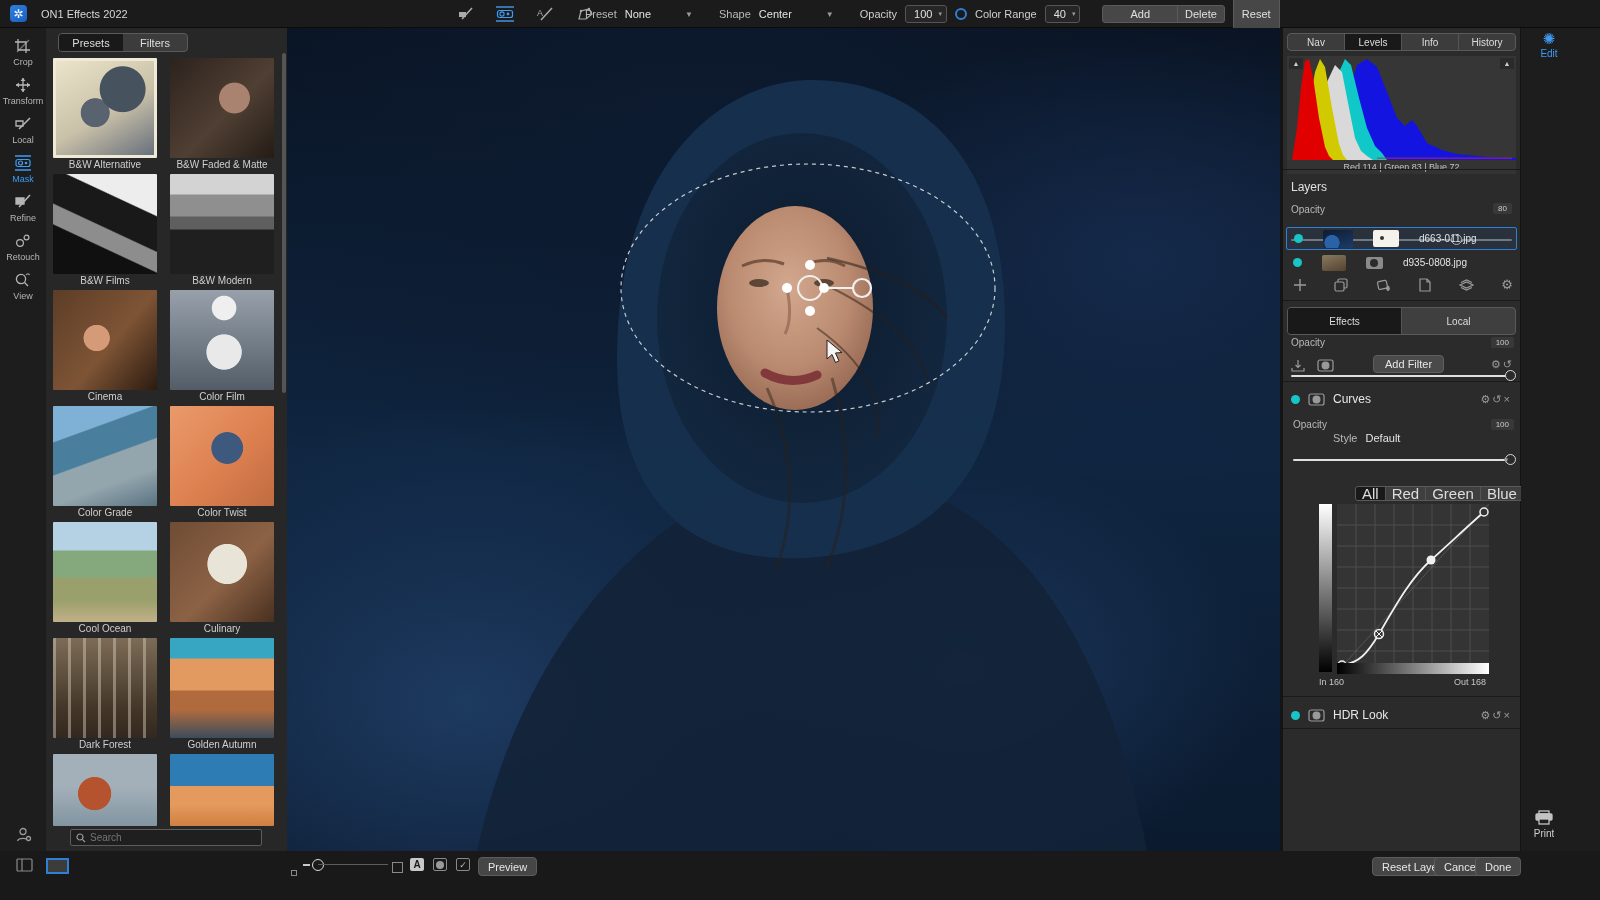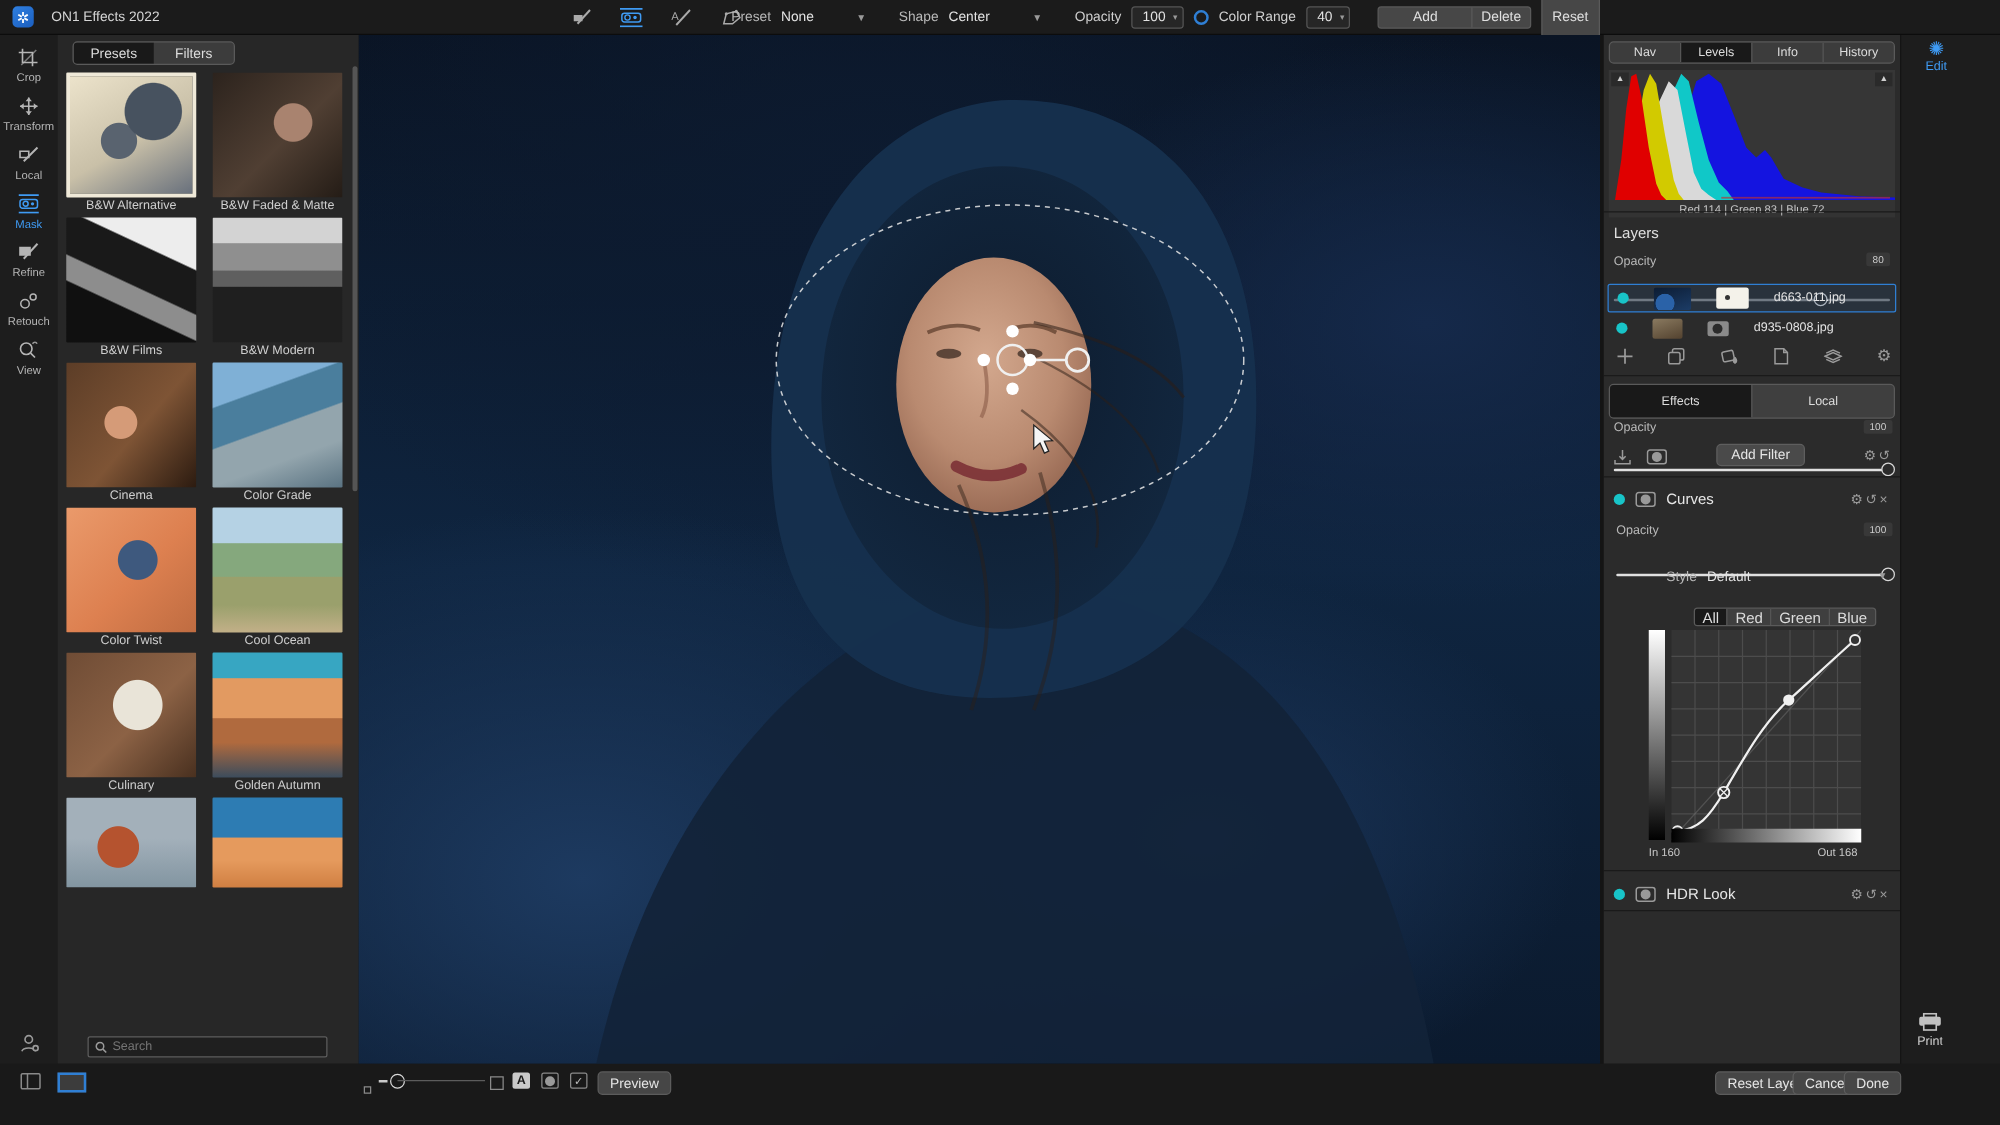--- a/index.html
+++ b/index.html
@@ -109,21 +109,21 @@
   .lname { font-size:10px; color:#e3e3e3; }
   .ltoolbar { position:absolute; left:10px; width:220px; display:flex; justify-content:space-between; color:#9a9a9a; font-size:13px; }
   .etabs { position:absolute; left:4px; width:229px; display:flex; border:1px solid #5a5a5a; border-radius:4px; overflow:hidden; height:28px; background:#3f3f3f; }
   .etab { flex:1; font-size:10px; display:flex; align-items:center; justify-content:center; color:#ddd; }
   .etab + .etab { border-left:1px solid #555; }
   .etab.active { background:#191919; }
   .addfilter { position:absolute; background:#4a4a4a; border:1px solid #5e5e5e; border-radius:4px;
     font-size:11px; color:#e6e6e6; padding:2px 11px; }
   .paneicons { color:#9a9a9a; font-size:11px; letter-spacing:2px; }
   .chanbtns { position:absolute; display:flex; border:1px solid #5a5a5a; border-radius:3px; overflow:hidden; height:15px; background:#3f3f3f; }
-  .chan { font-size:12px; color:#ddd; padding:0 6px; display:flex; align-items:center; }
+  .chan { font-size:15px; color:#ddd; padding:0 6px; display:flex; align-items:center; }
   .chan + .chan { border-left:1px solid #555; }
   .chan.active { background:#191919; }
   .inout { font-size:9px; color:#c6c6c6; }
 
   
   #rightstrip { position:absolute; left:1521px; top:28px; width:79px; height:872px; background:#1d1d1d; }
   .editbadge { position:absolute; left:0; top:2px; width:56px; display:flex; flex-direction:column; align-items:center; color:#3f9bf4; }
   .editbadge .eicon { font-size:15px; }
   .editbadge .elabel { font-size:10px; margin-top:0px; }
   .printbadge { position:absolute; left:2px; top:782px; width:42px; display:flex; flex-direction:column; align-items:center; color:#c2c2c2; }
@@ -299,34 +299,42 @@
       </div>
     <div class="pcell">
         <div class="pthumb t3"></div>
         <div class="plabel">B&amp;W Modern</div>
       </div>
     <div class="pcell">
         <div class="pthumb t4" style="background:radial-gradient(circle at 42% 48%, #d59b78 0 16%, transparent 17%), linear-gradient(130deg,#5c3d27,#7e5435 55%,#2c1b10);"></div>
         <div class="plabel">Cinema</div>
       </div>
     <div class="pcell">
+        <div class="pthumb t5"></div>
+        <div class="plabel">Color Film</div>
+      </div>
+    <div class="pcell">
         <div class="pthumb t6"></div>
         <div class="plabel">Color Grade</div>
       </div>
     <div class="pcell">
         <div class="pthumb t7"></div>
         <div class="plabel">Color Twist</div>
       </div>
     <div class="pcell">
         <div class="pthumb t8" style="background:linear-gradient(180deg,#b5d2e4 0 28%,#85a87d 29% 55%,#9aa06c 56% 78%,#c2b088);"></div>
         <div class="plabel">Cool Ocean</div>
       </div>
     <div class="pcell">
         <div class="pthumb t9"></div>
         <div class="plabel">Culinary</div>
+      </div>
+    <div class="pcell">
+        <div class="pthumb t10"></div>
+        <div class="plabel">Dark Forest</div>
       </div>
     <div class="pcell">
         <div class="pthumb t11"></div>
         <div class="plabel">Golden Autumn</div>
       </div>
     <div class="pcell">
         <div class="pthumb t12" style="height:72px;"></div>
         <div class="plabel"></div>
       </div>
     <div class="pcell">
@@ -500,21 +508,21 @@
     <span class="paneicons" style="margin-left:auto; margin-right:4px;">
       <span>⚙</span><span>↺</span><span>×</span>
     </span>
   </div>
   <div class="abs" style="left:10px; top:386px;"><span class="oplabel">Opacity</span></div>
   <div class="abs" style="right:6px; top:385px;"><span class="opval">100</span></div>
   <div class="slider abs" style="left:10px; top:404px; width:220px; background:#e0e0e0;">
     <div class="sthumb" style="left:212px;"></div>
   </div>
 
-  <div class="abs" style="left:50px; top:428px; font-size:11px;">
+  <div class="abs" style="left:50px; top:404px; font-size:11px;">
     <span style="color:#b9b9b9;">Style</span>
     <span style="color:#e3e3e3; margin-left:5px;">Default</span>
   </div>
   <div class="abs" style="right:10px; top:428px; font-size:8px; color:#9a9a9a;">▼</div>
 
   <div class="chanbtns" style="left:72px; top:458px;">
     <span class="chan active">All</span>
     <span class="chan">Red</span>
     <span class="chan">Green</span>
     <span class="chan">Blue</span>

